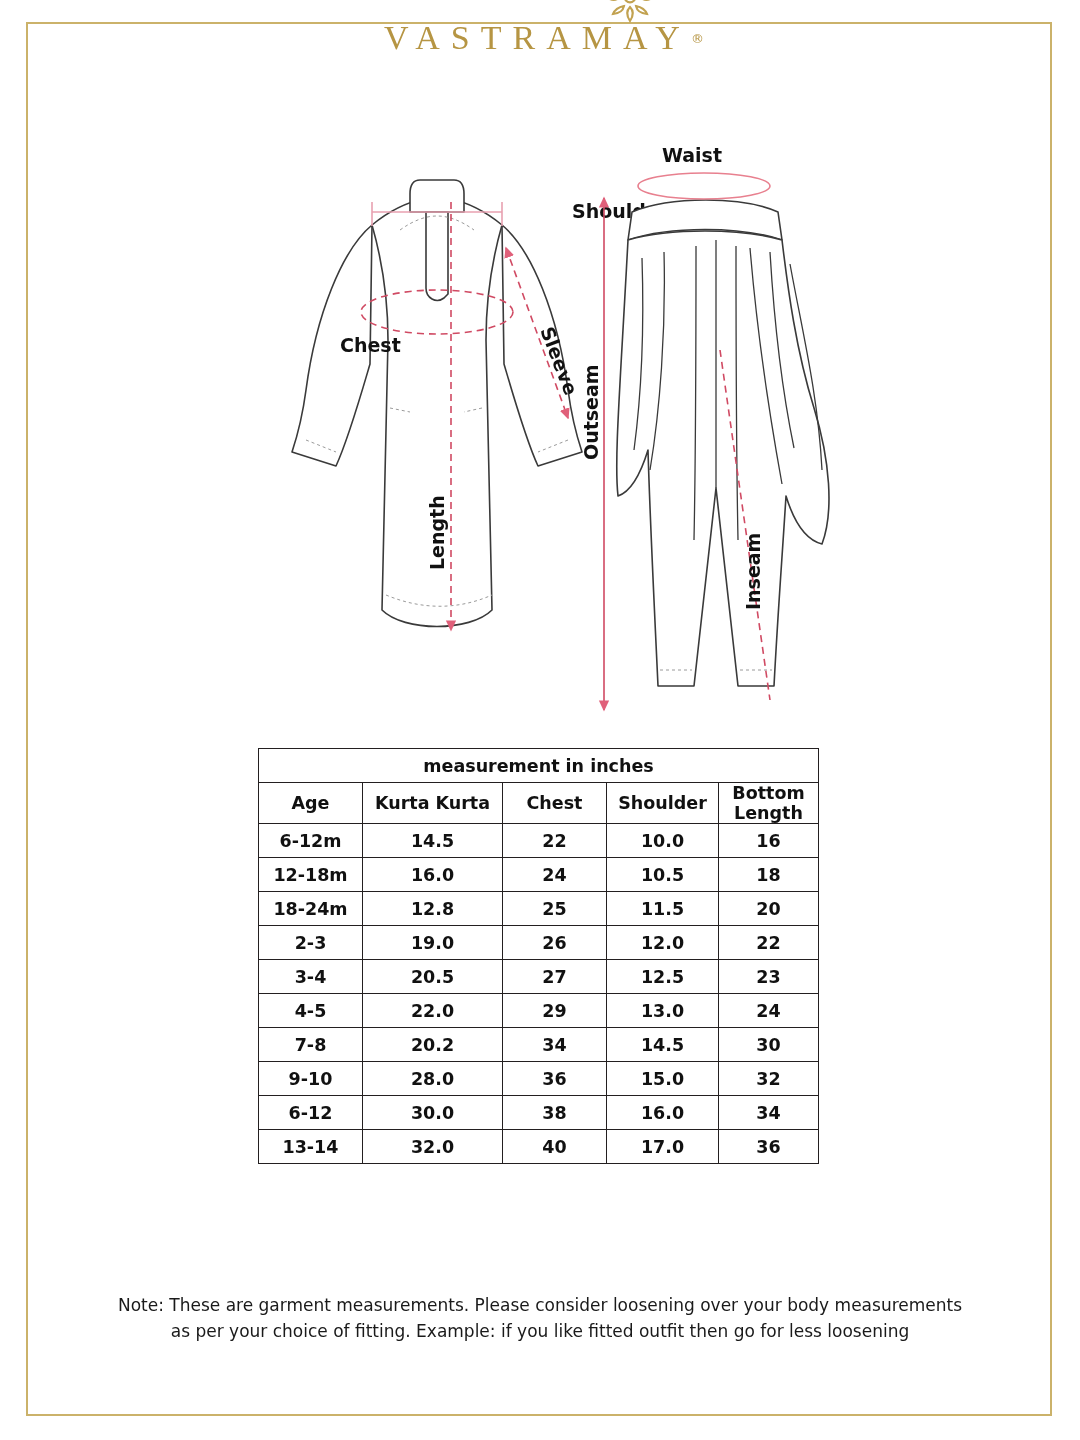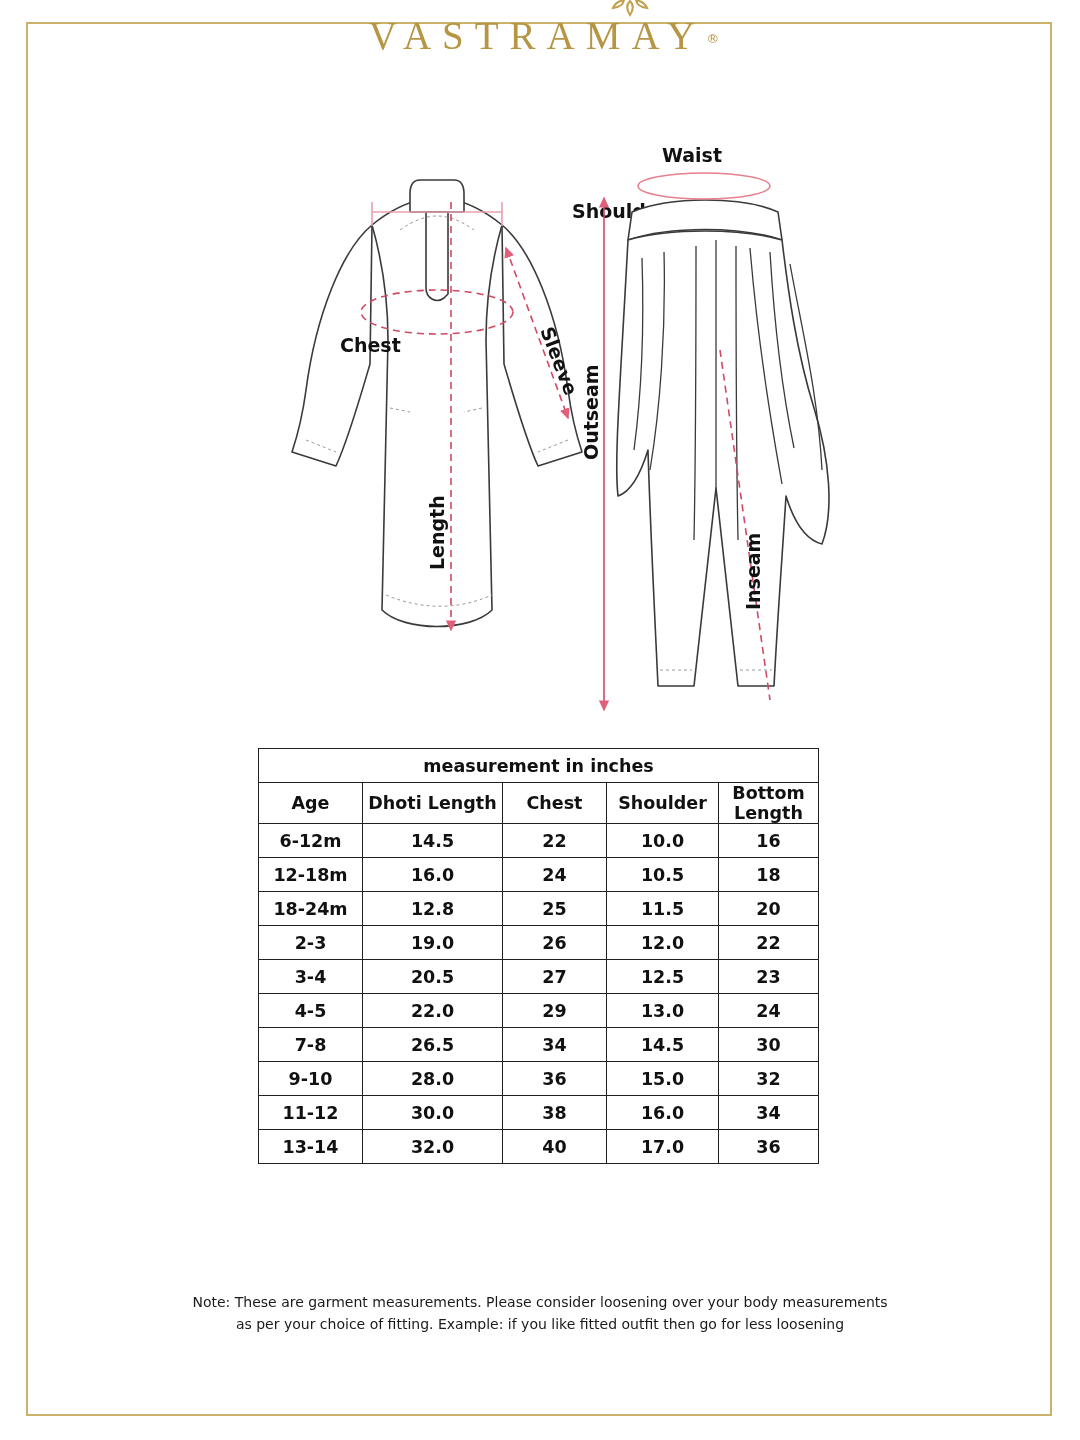--- a/index.html
+++ b/index.html
@@ -34,21 +34,21 @@
     text-align: center;
   }
   .brand-mark {
     display: block;
     margin: 0 auto 2px auto;
     width: 60px;
     height: 60px;
   }
   .brand-word {
     font-family: "Liberation Serif", serif;
-    font-size: 39px;
+    font-size: 34px;
     letter-spacing: 11px;
     color: #b69543;
     font-weight: 400;
     display: inline-block;
     margin-left: 8px;
   }
   .brand-reg {
     font-size: 13px;
     color: #b69543;
     vertical-align: super;
@@ -119,21 +119,21 @@
   col.c-sho { width: 112px; }
   col.c-bot { width: 100px; }
 
   
   .note {
     position: absolute;
     left: 42px;
     top: 1292px;
     width: 996px;
     text-align: center;
-    font-size: 14px;
+    font-size: 17px;
     line-height: 1.55;
     color: #1a1a1a;
     font-family: "DejaVu Sans", sans-serif;
   }
   .note .l2 { display: block; }
 </style>
 </head>
 <body>
 
 <div class="page-frame"></div>
@@ -256,21 +256,21 @@
         <col class="c-chest">
         <col class="c-sho">
         <col class="c-bot">
     </colgroup>
     <tbody>
       <tr class="tbl-sub">
         <td colspan="5">measurement in inches</td>
       </tr>
       <tr class="tbl-head">
         <th>Age</th>
-        <th>Dhoti Length</th>
+        <th>Kurta Kurta</th>
         <th>Chest</th>
         <th>Shoulder</th>
         <th>
           <span>Bottom</span><br>
           <span>Length</span>
         </th>
       </tr>
 
       <tr>
         <td>6-12m</td>
@@ -309,34 +309,34 @@
       </tr>
       <tr>
         <td>4-5</td>
         <td>22.0</td>
         <td>29</td>
         <td>13.0</td>
         <td>24</td>
       </tr>
       <tr>
         <td>7-8</td>
-        <td>26.5</td>
+        <td>20.2</td>
         <td>34</td>
         <td>14.5</td>
         <td>30</td>
       </tr>
       <tr>
         <td>9-10</td>
         <td>28.0</td>
         <td>36</td>
         <td>15.0</td>
         <td>32</td>
       </tr>
       <tr>
-        <td>11-12</td>
+        <td>6-12</td>
         <td>30.0</td>
         <td>38</td>
         <td>16.0</td>
         <td>34</td>
       </tr>
       <tr>
         <td>13-14</td>
         <td>32.0</td>
         <td>40</td>
         <td>17.0</td>

